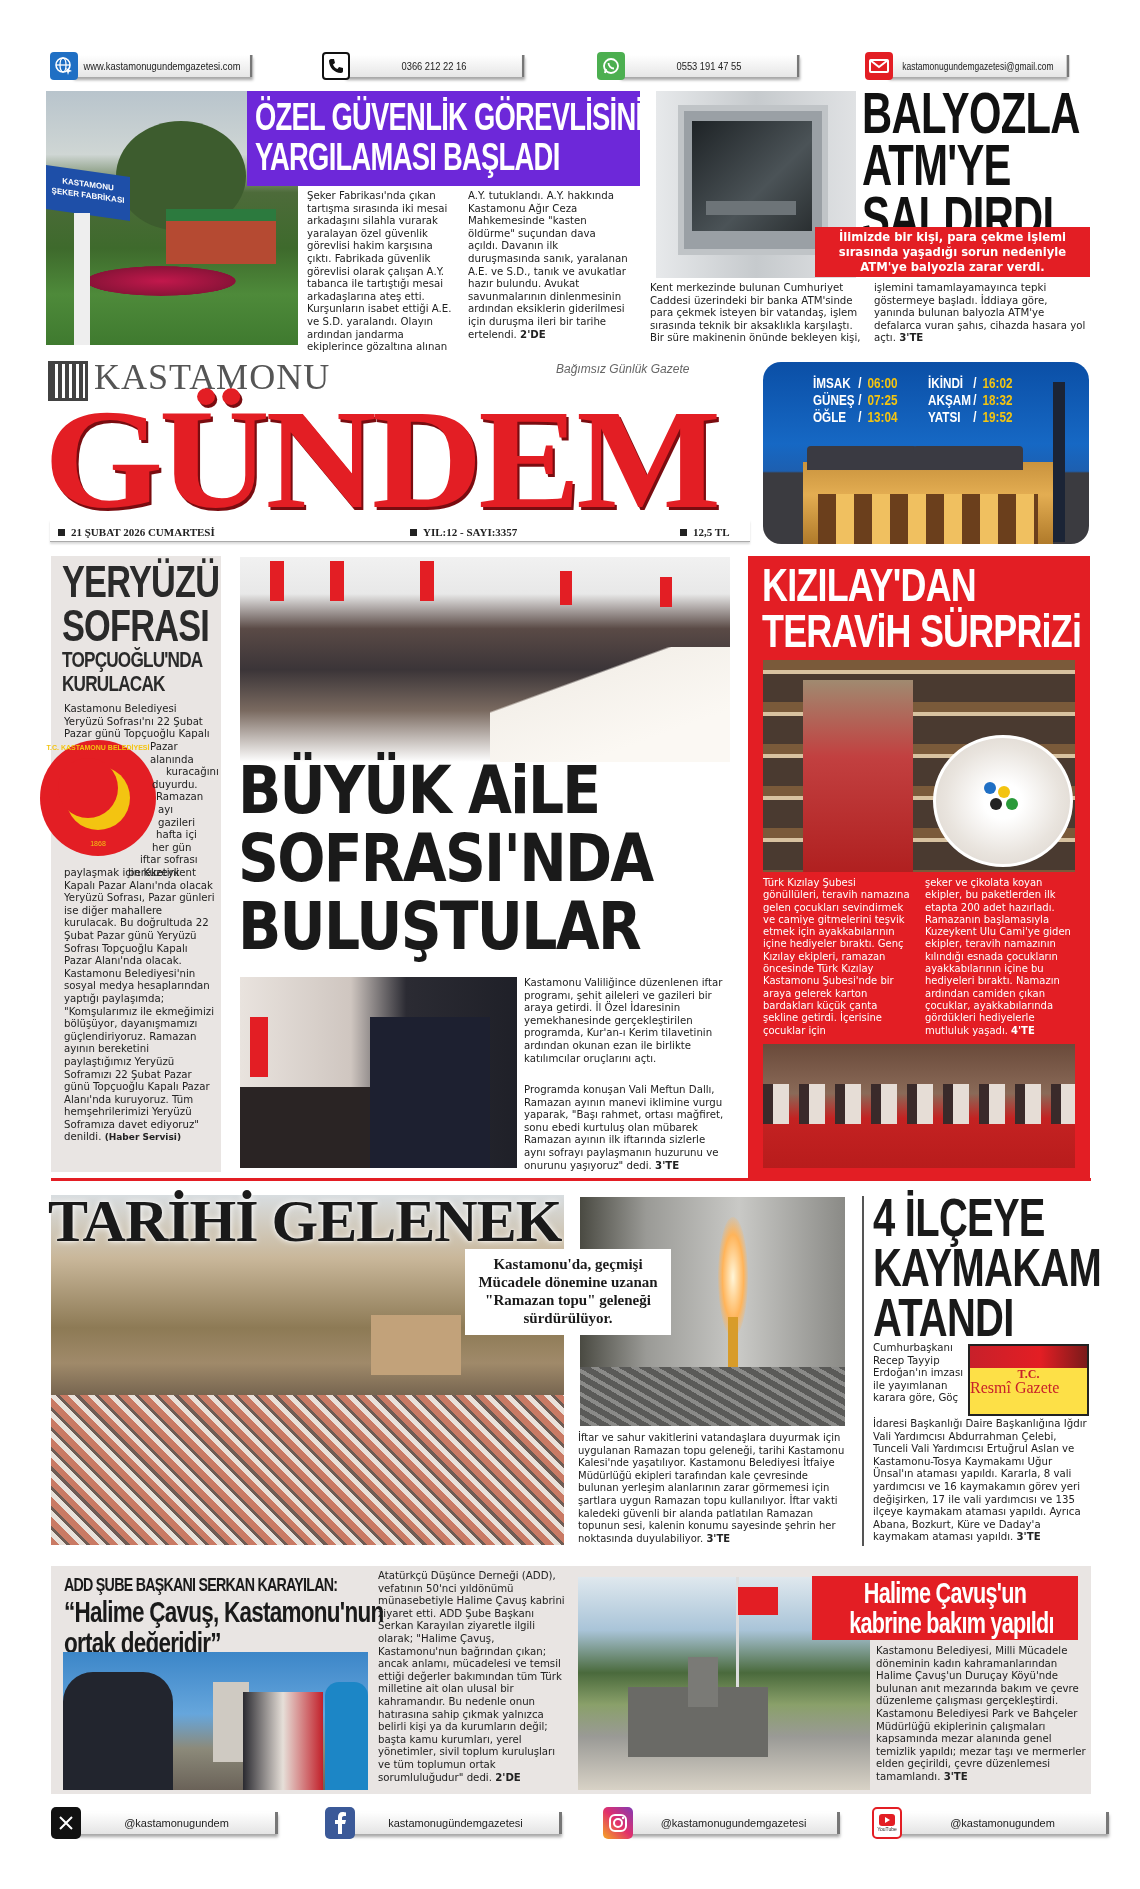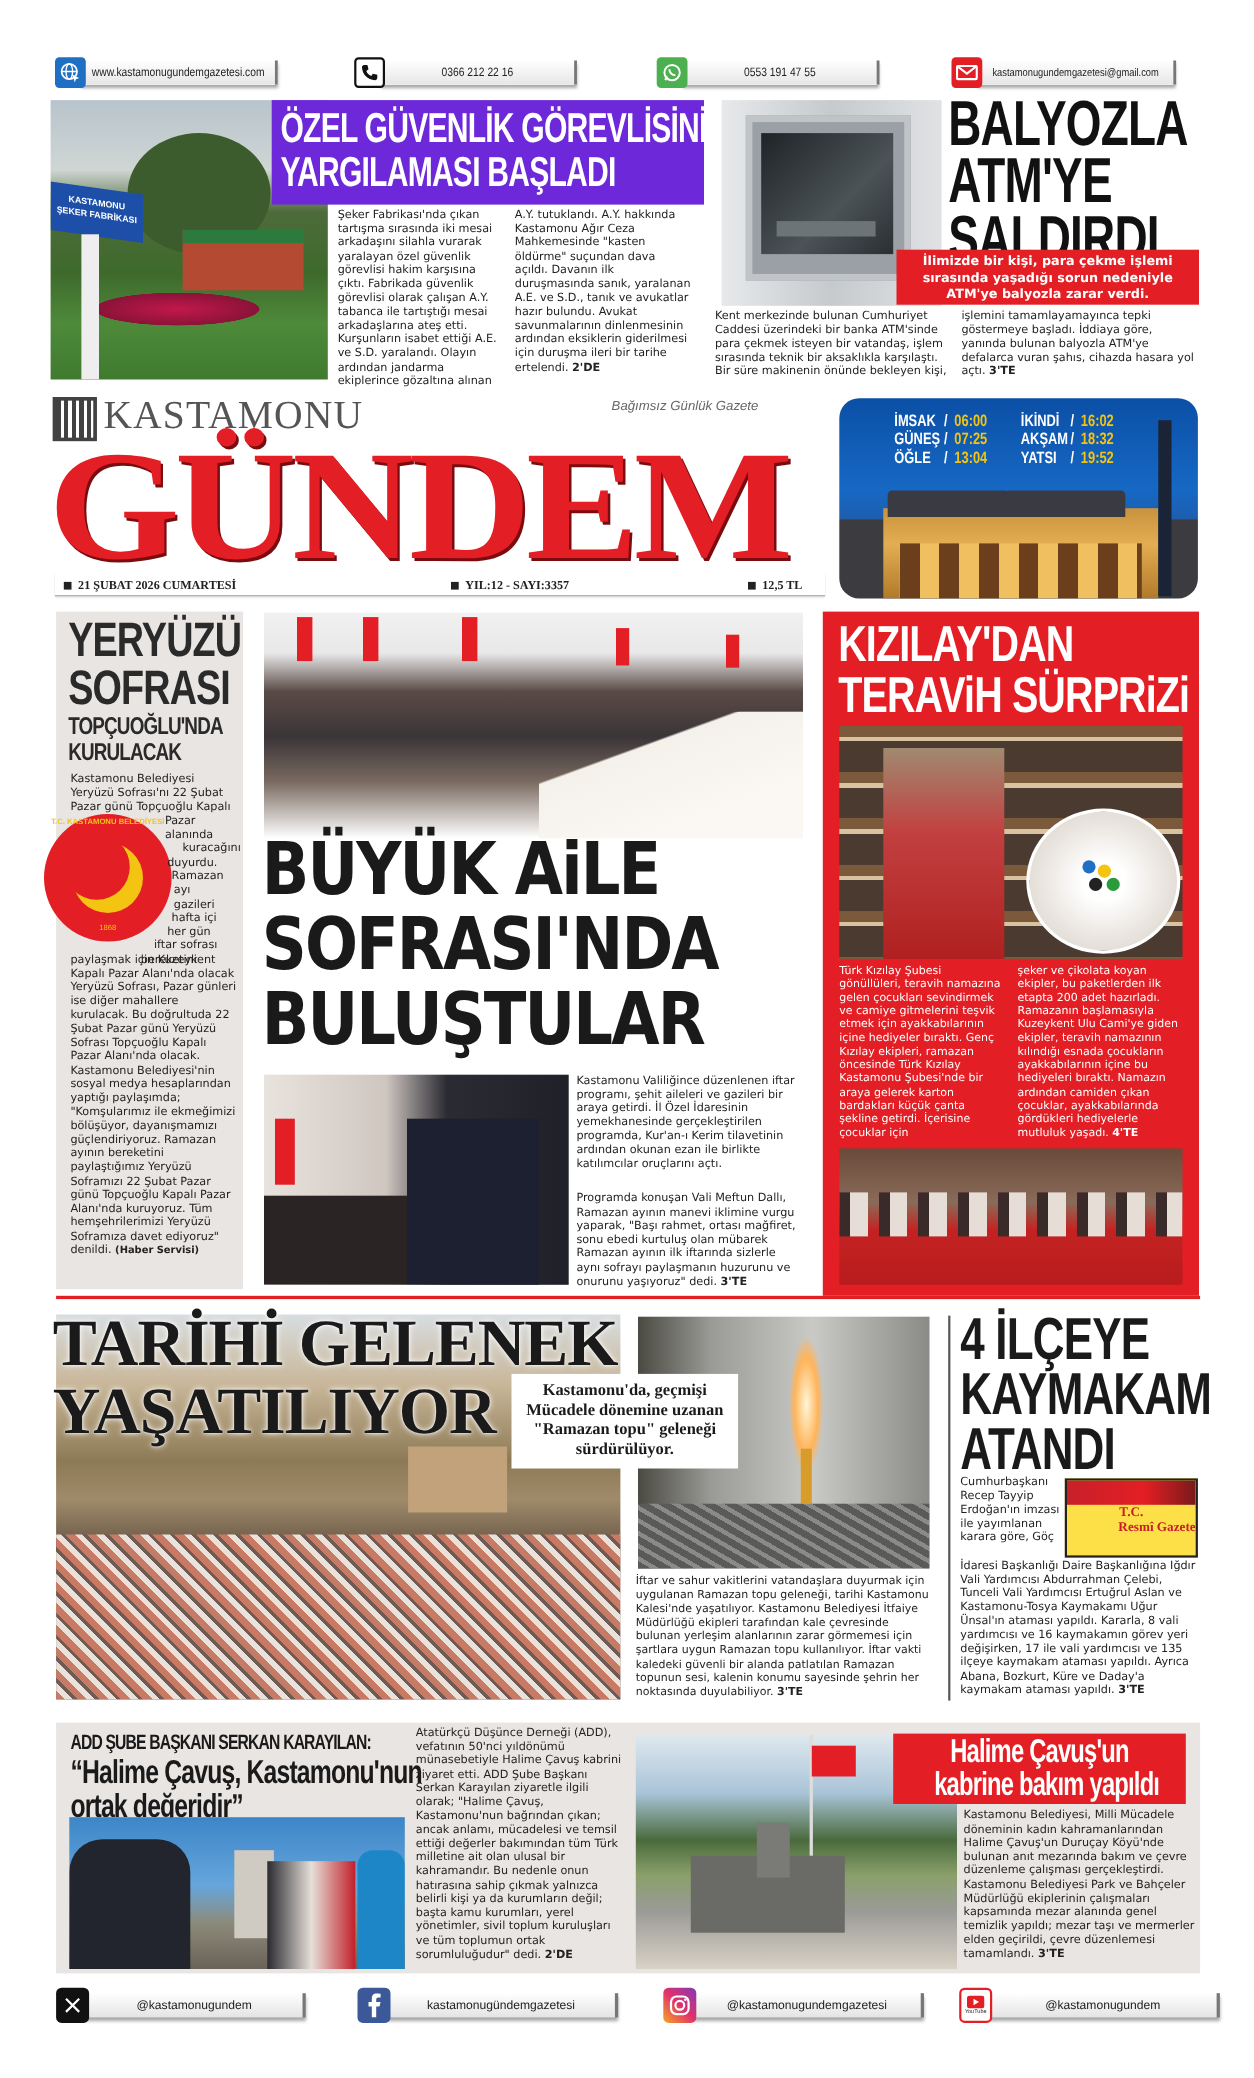--- a/index.html
+++ b/index.html
@@ -239,40 +239,39 @@
 </div>
 
 <div class="abs" style="left:51px;top:1178px;width:1040px;height:3px;background:#e31e24"></div>
 
 <div class="photo" style="left:51px;top:1195px;width:513px;height:350px;background:linear-gradient(#d8dde0 0%,#c9b79a 18%,#8d7a55 38%,#a08a6a 48%,#6a5a48 60%,#b9a294 75%,#8b7165 100%)">
   <div class="abs" style="left:320px;top:120px;width:90px;height:60px;background:#c2a27a"></div>
   <div class="abs" style="left:0;top:200px;width:513px;height:150px;background:repeating-linear-gradient(45deg,#c97a64 0 6px,#e9e1da 6px 11px,#6e5c54 11px 14px)"></div>
 </div>
 <div class="abs" style="left:48px;top:1190px;font-family:'Liberation Serif',serif;font-weight:700;font-size:60px;line-height:62px;color:#1a1a1a;letter-spacing:-1px;white-space:nowrap;text-shadow:0 0 6px #fff,0 0 2px #fff">
   <div>TARİHİ GELENEK</div>
-  <div>YAŞATILIYOR</div>
 </div>
 <div class="photo" style="left:580px;top:1197px;width:265px;height:229px;background:linear-gradient(90deg,#4a4a42 0%,#9a9a96 25%,#c9c9c6 60%,#8a8a86 100%)">
   <div class="abs" style="left:138px;top:20px;width:30px;height:120px;border-radius:50%;background:radial-gradient(#fff6d8,#ffb45a 50%,rgba(255,140,60,0) 75%)"></div>
   <div class="abs" style="left:148px;top:120px;width:10px;height:50px;background:#d89c2a"></div>
   <div class="abs" style="left:0;top:170px;width:265px;height:59px;background:repeating-linear-gradient(30deg,#5a5a58 0 6px,#8a8a88 6px 10px)"></div>
 </div>
 <div class="abs" style="left:465px;top:1249px;width:206px;height:86px;background:#fff;font-family:'Liberation Serif',serif;font-weight:700;font-size:15px;line-height:18px;text-align:center;padding:6px 8px;color:#1a1a1a">Kastamonu'da, geçmişi Mücadele dönemine uzanan "Ramazan topu" geleneği sürdürülüyor.</div>
 <div class="abs body-text" style="left:578px;top:1432px;width:268px;font-size:10px;line-height:12.6px"><span>İftar ve sahur vakitlerini vatandaşlara duyurmak için uygulanan Ramazan topu geleneği, tarihi Kastamonu Kalesi'nde yaşatılıyor. Kastamonu Belediyesi İtfaiye Müdürlüğü ekipleri tarafından kale çevresinde bulunan yerleşim alanlarının zarar görmemesi için şartlara uygun Ramazan topu kullanılıyor. İftar vakti kaledeki güvenli bir alanda patlatılan Ramazan topunun sesi, kalenin konumu sayesinde şehrin her noktasında duyulabiliyor.</span> <b>3'TE</b></div>
 
 <div class="abs" style="left:862px;top:1196px;width:2px;height:350px;background:#555"></div>
 <div class="cond abs" style="left:873px;top:1192px;font-size:54px;line-height:50px;color:#1a1a1a;transform:scaleX(.74);white-space:nowrap">
   <div>4 İLÇEYE</div>
   <div>KAYMAKAM</div>
   <div>ATANDI</div>
 </div>
 <div class="abs" style="left:968px;top:1344px;width:121px;height:72px;background:#fde047;border:2px solid #222;overflow:hidden">
   <div style="height:22px;background:linear-gradient(90deg,#c8202a,#e31e24 60%,#7a1a1a)"></div>
   <div style="font-family:'Liberation Serif',serif;color:#c8202a;text-align:center;font-size:12px;line-height:13px;font-weight:700">T.C.</div>
-  <div style="font-family:'Liberation Serif',serif;color:#c8202a;text-align:right;font-size:12px;line-height:14px;font-weight:700">Resmî Gazete</div>
+  <div style="font-family:'Liberation Serif',serif;color:#c8202a;text-align:left;font-size:16px;line-height:14px;font-weight:400">Resmî Gazete</div>
 </div>
 <div class="abs body-text" style="left:873px;top:1342px;width:92px">Cumhurbaşkanı Recep Tayyip Erdoğan'ın imzası ile yayımlanan karara göre, Göç</div>
 <div class="abs body-text" style="left:873px;top:1418px;width:218px"><span>İdaresi Başkanlığı Daire Başkanlığına Iğdır Vali Yardımcısı Abdurrahman Çelebi, Tunceli Vali Yardımcısı Ertuğrul Aslan ve Kastamonu-Tosya Kaymakamı Uğur Ünsal'ın ataması yapıldı. Kararla, 8 vali yardımcısı ve 16 kaymakamın görev yeri değişirken, 17 ile vali yardımcısı ve 135 ilçeye kaymakam ataması yapıldı. Ayrıca Abana, Bozkurt, Küre ve Daday'a kaymakam ataması yapıldı.</span> <b>3'TE</b></div>
 
 <div class="abs" style="left:51px;top:1566px;width:1040px;height:228px;background:#e9e5e3"></div>
 
 <div class="cond abs" style="left:64px;top:1575px;font-size:19px;line-height:20px;color:#1a1a1a;transform:scaleX(.75);white-space:nowrap">ADD ŞUBE BAŞKANI SERKAN KARAYILAN:</div>
 <div class="cond abs" style="left:64px;top:1596px;font-size:30px;line-height:31px;color:#1a1a1a;transform:scaleX(.75);white-space:nowrap">
   <div>“Halime Çavuş, Kastamonu'nun</div>
   <div>ortak değeridir”</div>

